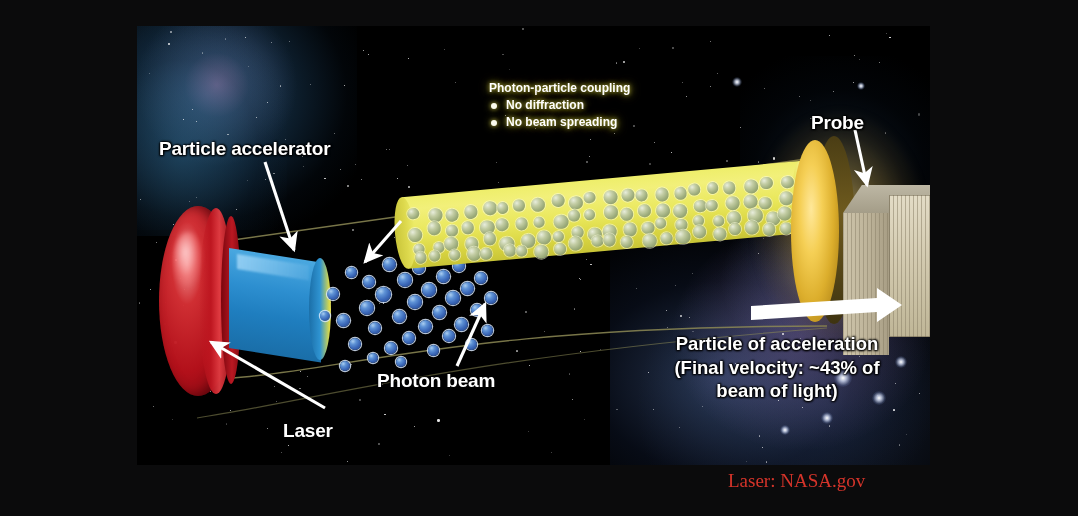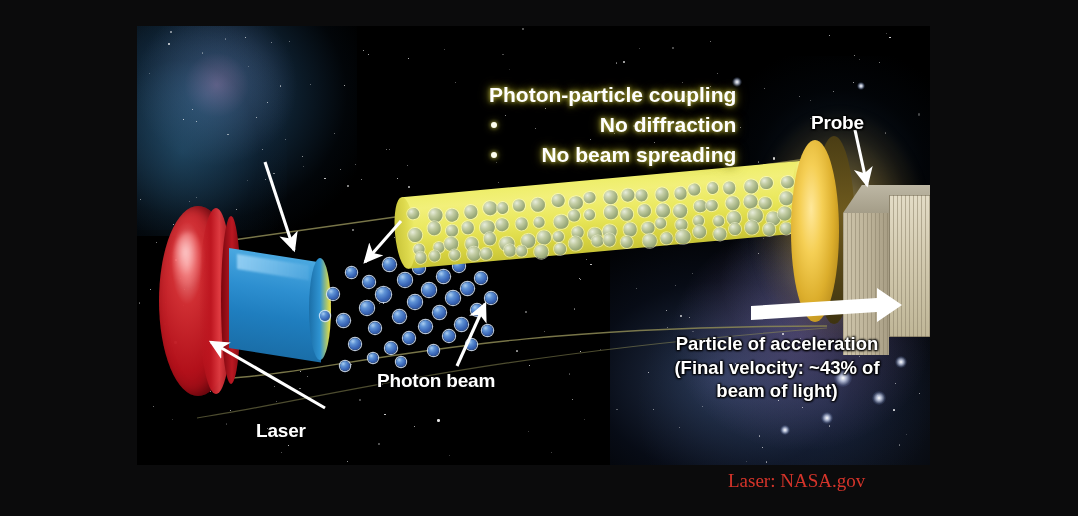--- a/index.html
+++ b/index.html
@@ -210,21 +210,21 @@
     font-weight: bold;
     font-family: "Liberation Sans", sans-serif;
     white-space: nowrap;
     text-shadow:
       0 0 2px rgba(0,0,0,0.95), 1px 1px 2px rgba(0,0,0,0.95),
       -1px 1px 2px rgba(0,0,0,0.9), 1px -1px 2px rgba(0,0,0,0.9);
     letter-spacing: -0.2px;
   }
   #label-accelerator { left: 22px; top: 112px; font-size: 19px; }
   #label-beam        { left: 192px; top: 173px; font-size: 19px; }
-  #label-laser       { left: 119px; top: 394px; font-size: 19px; }
+  #label-laser       { left: 146px; top: 394px; font-size: 19px; }
   #label-photon      { left: 240px; top: 344px; font-size: 19px; }
   #label-probe       { left: 674px; top: 86px;  font-size: 19px; }
 
   #direction-block {
     position: absolute;
     left: 500px; top: 306px; width: 280px;
     text-align: center;
     color: #ffffff;
     font-weight: bold;
     font-size: 18.5px;
@@ -236,31 +236,31 @@
   }
 
   
   #coupling-box {
     position: absolute;
     left: 352px; top: 54px;
   }
   #coupling-box .gline {
     color: #ffffff;
     font-weight: bold;
-    font-size: 21px;
+    font-size: 12px;
     font-family: "Liberation Sans", sans-serif;
     line-height: 1.42;
     white-space: nowrap;
     text-shadow:
       0 0 4px rgba(190,185,60,0.95),
       0 0 8px rgba(150,146,40,0.85),
       0 0 13px rgba(110,106,26,0.7),
       1px 1px 1px rgba(0,0,0,0.5);
   }
-  #coupling-box .bullet-row { display: flex; align-items: center; gap: 9px; padding-left: 2px; justify-content: space-between; }
+  #coupling-box .bullet-row { display: flex; align-items: center; gap: 9px; padding-left: 2px; }
   #coupling-box .bdot {
     width: 6px; height: 6px; border-radius: 50%;
     background: #fdfdf0;
     box-shadow: 0 0 4px rgba(200,195,70,0.95), 0 0 8px rgba(150,146,40,0.8);
     flex: 0 0 auto;
   }
 
   
   #source-credit {
     position: absolute;
@@ -706,20 +706,21 @@
 
       <path d="M 320 340 L 348 278" stroke="#ffffff" stroke-width="3.1" fill="none" marker-end="url(#ah)"></path>
 
       <path d="M 718 104 L 730 159" stroke="#ffffff" stroke-width="3.1" fill="none" marker-end="url(#ah)"></path>
 
       <g>
         <path d="M 614 280 L 740 272 L 740 262 L 765 279 L 740 296 L 740 286 L 614 294 z" fill="#ffffff"></path>
       </g>
     </svg>
 
+    <div class="label" id="label-accelerator">Particle accelerator</div>
 
 
     <div class="label" id="label-laser">Laser</div>
 
     <div class="label" id="label-photon">Photon beam</div>
 
     <div class="label" id="label-probe">Probe</div>
 
     <div id="coupling-box">
       <div class="gline">Photon-particle coupling</div>

